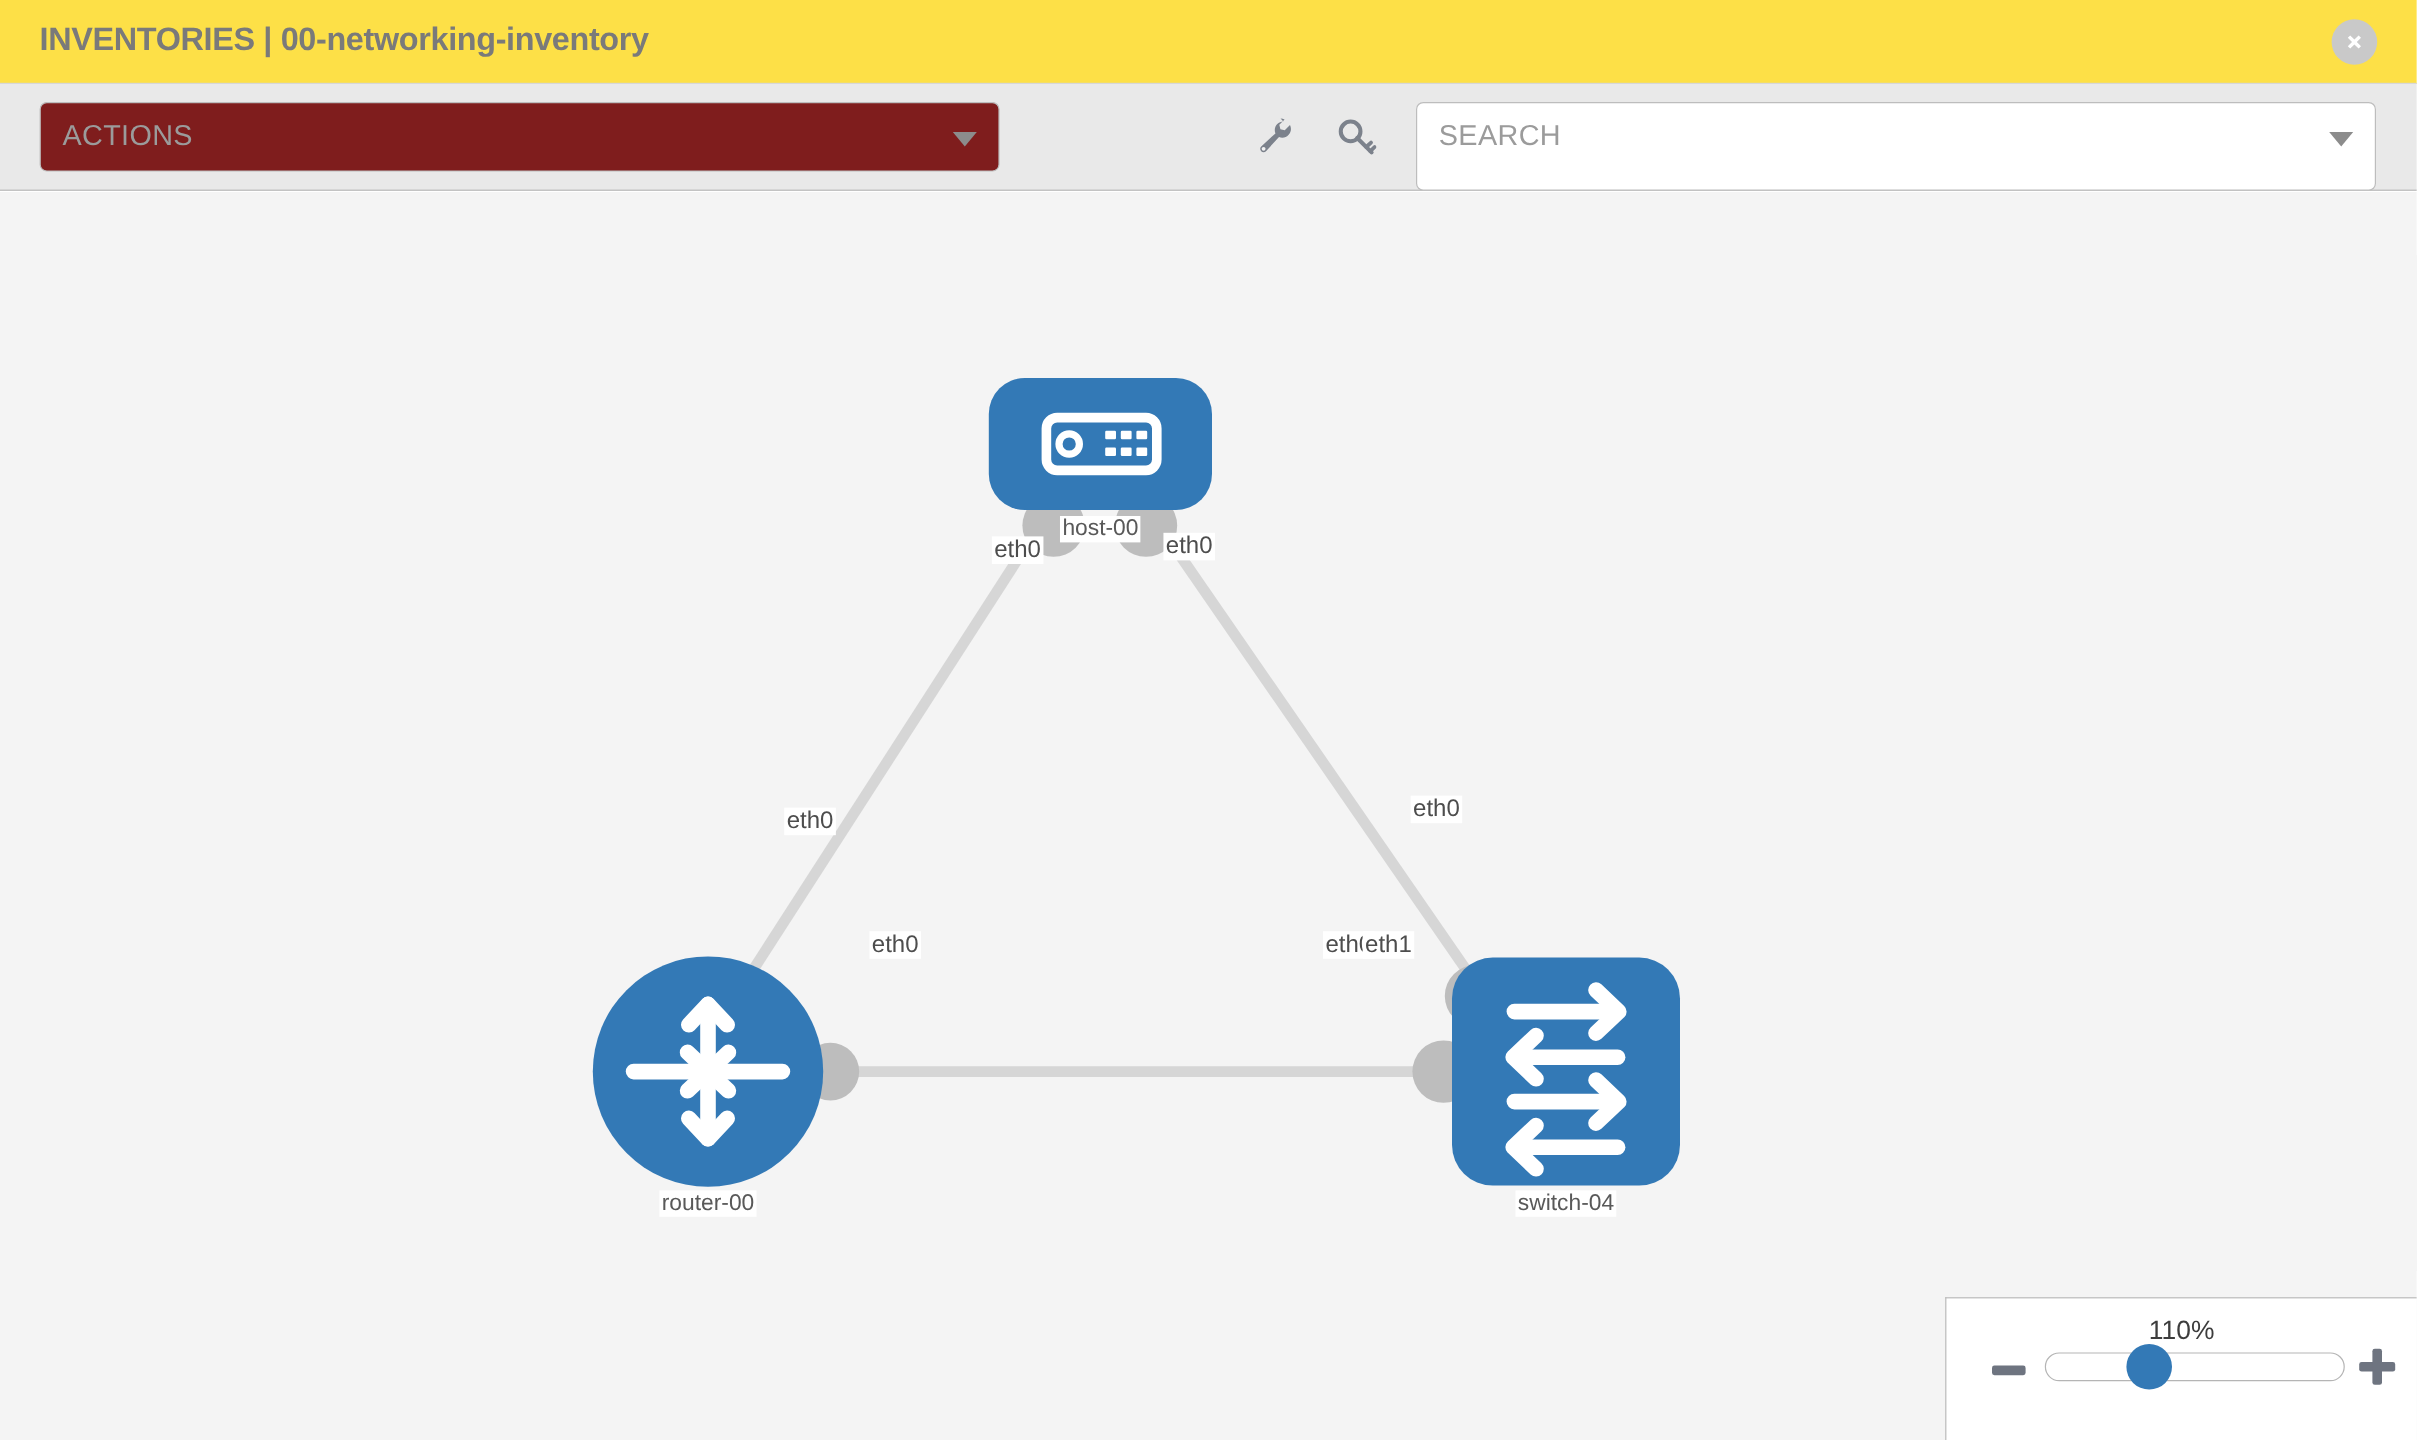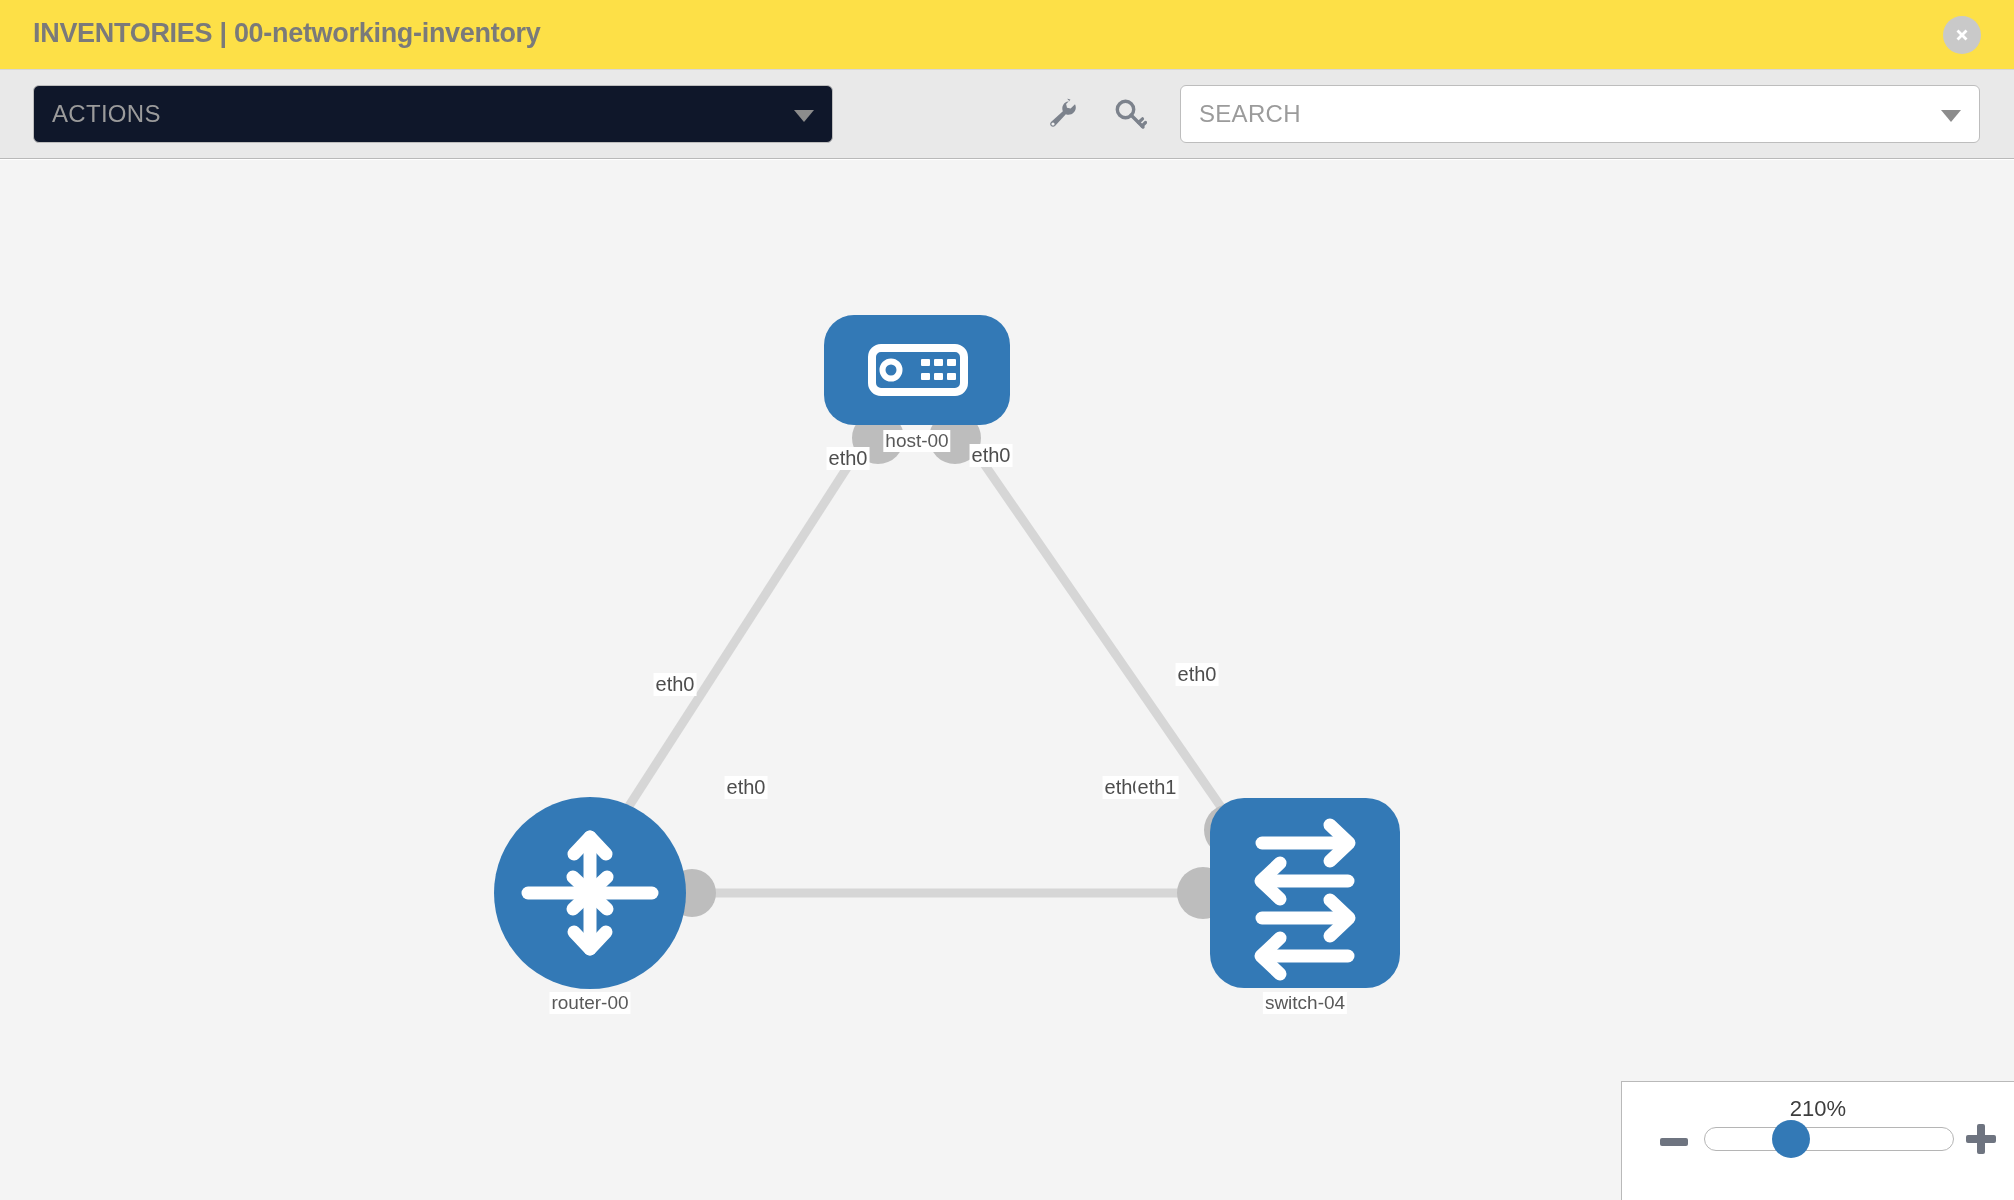--- a/index.html
+++ b/index.html
@@ -34,21 +34,21 @@
 
   
   .toolbar {
     position: absolute; left: 0; top: 70px; width: 2014px; height: 89px;
     background: #e9e9e9;
     border-bottom: 1px solid #b9b9b9;
   }
   .actions-select {
     position: absolute; left: 33px; top: 85px;
     width: 800px; height: 58px;
-    background: #0f172a;
+    background: #7f1d1d;
     border: 1px solid #bdbdbd;
     border-radius: 6px;
     cursor: pointer;
   }
   .actions-label {
     position: absolute; left: 18px; top: 14px;
     font-size: 24px; color: #9b9b9b; letter-spacing: 0.3px;
   }
   .caret {
     position: absolute; right: 18px; top: 24px;
@@ -61,21 +61,21 @@
     position: absolute; top: 92px;
     width: 44px; height: 44px;
     display: flex; align-items: center; justify-content: center;
     cursor: pointer;
   }
   .tool-icon.wrench { left: 1040px; }
   .tool-icon.key    { left: 1108px; }
 
   .search-box {
     position: absolute; left: 1180px; top: 85px;
-    width: 800px; height: 58px;
+    width: 800px; height: 74px;
     background: #ffffff;
     border: 1px solid #bdbdbd;
     border-radius: 6px;
     cursor: text;
   }
   .search-label {
     position: absolute; left: 18px; top: 14px;
     font-size: 24px; color: #9b9b9b; letter-spacing: 0.3px;
   }
 
@@ -265,20 +265,20 @@
     <div class="iface-label" style="left:848px; top:287px;">eth0</div>
     <div class="iface-label" style="left:991px; top:284px;">eth0</div>
     <div class="iface-label" style="left:675px; top:513px;">eth0</div>
     <div class="iface-label" style="left:1197px; top:503px;">eth0</div>
     <div class="iface-label" style="left:746px; top:616px;">eth0</div>
     <div class="iface-label" style="left:1124px; top:616px;">eth0</div>
     <div class="iface-label" style="left:1157px; top:616px;">eth1</div>
   </div>
 
   <div class="zoom-panel">
-    <div class="zoom-value">210%</div>
+    <div class="zoom-value">110%</div>
     <div class="zoom-minus"></div>
     <div class="zoom-track"></div>
     <div class="zoom-thumb"></div>
     <div class="zoom-plus"></div>
   </div>
 
 </div>
 
 </body></html>

